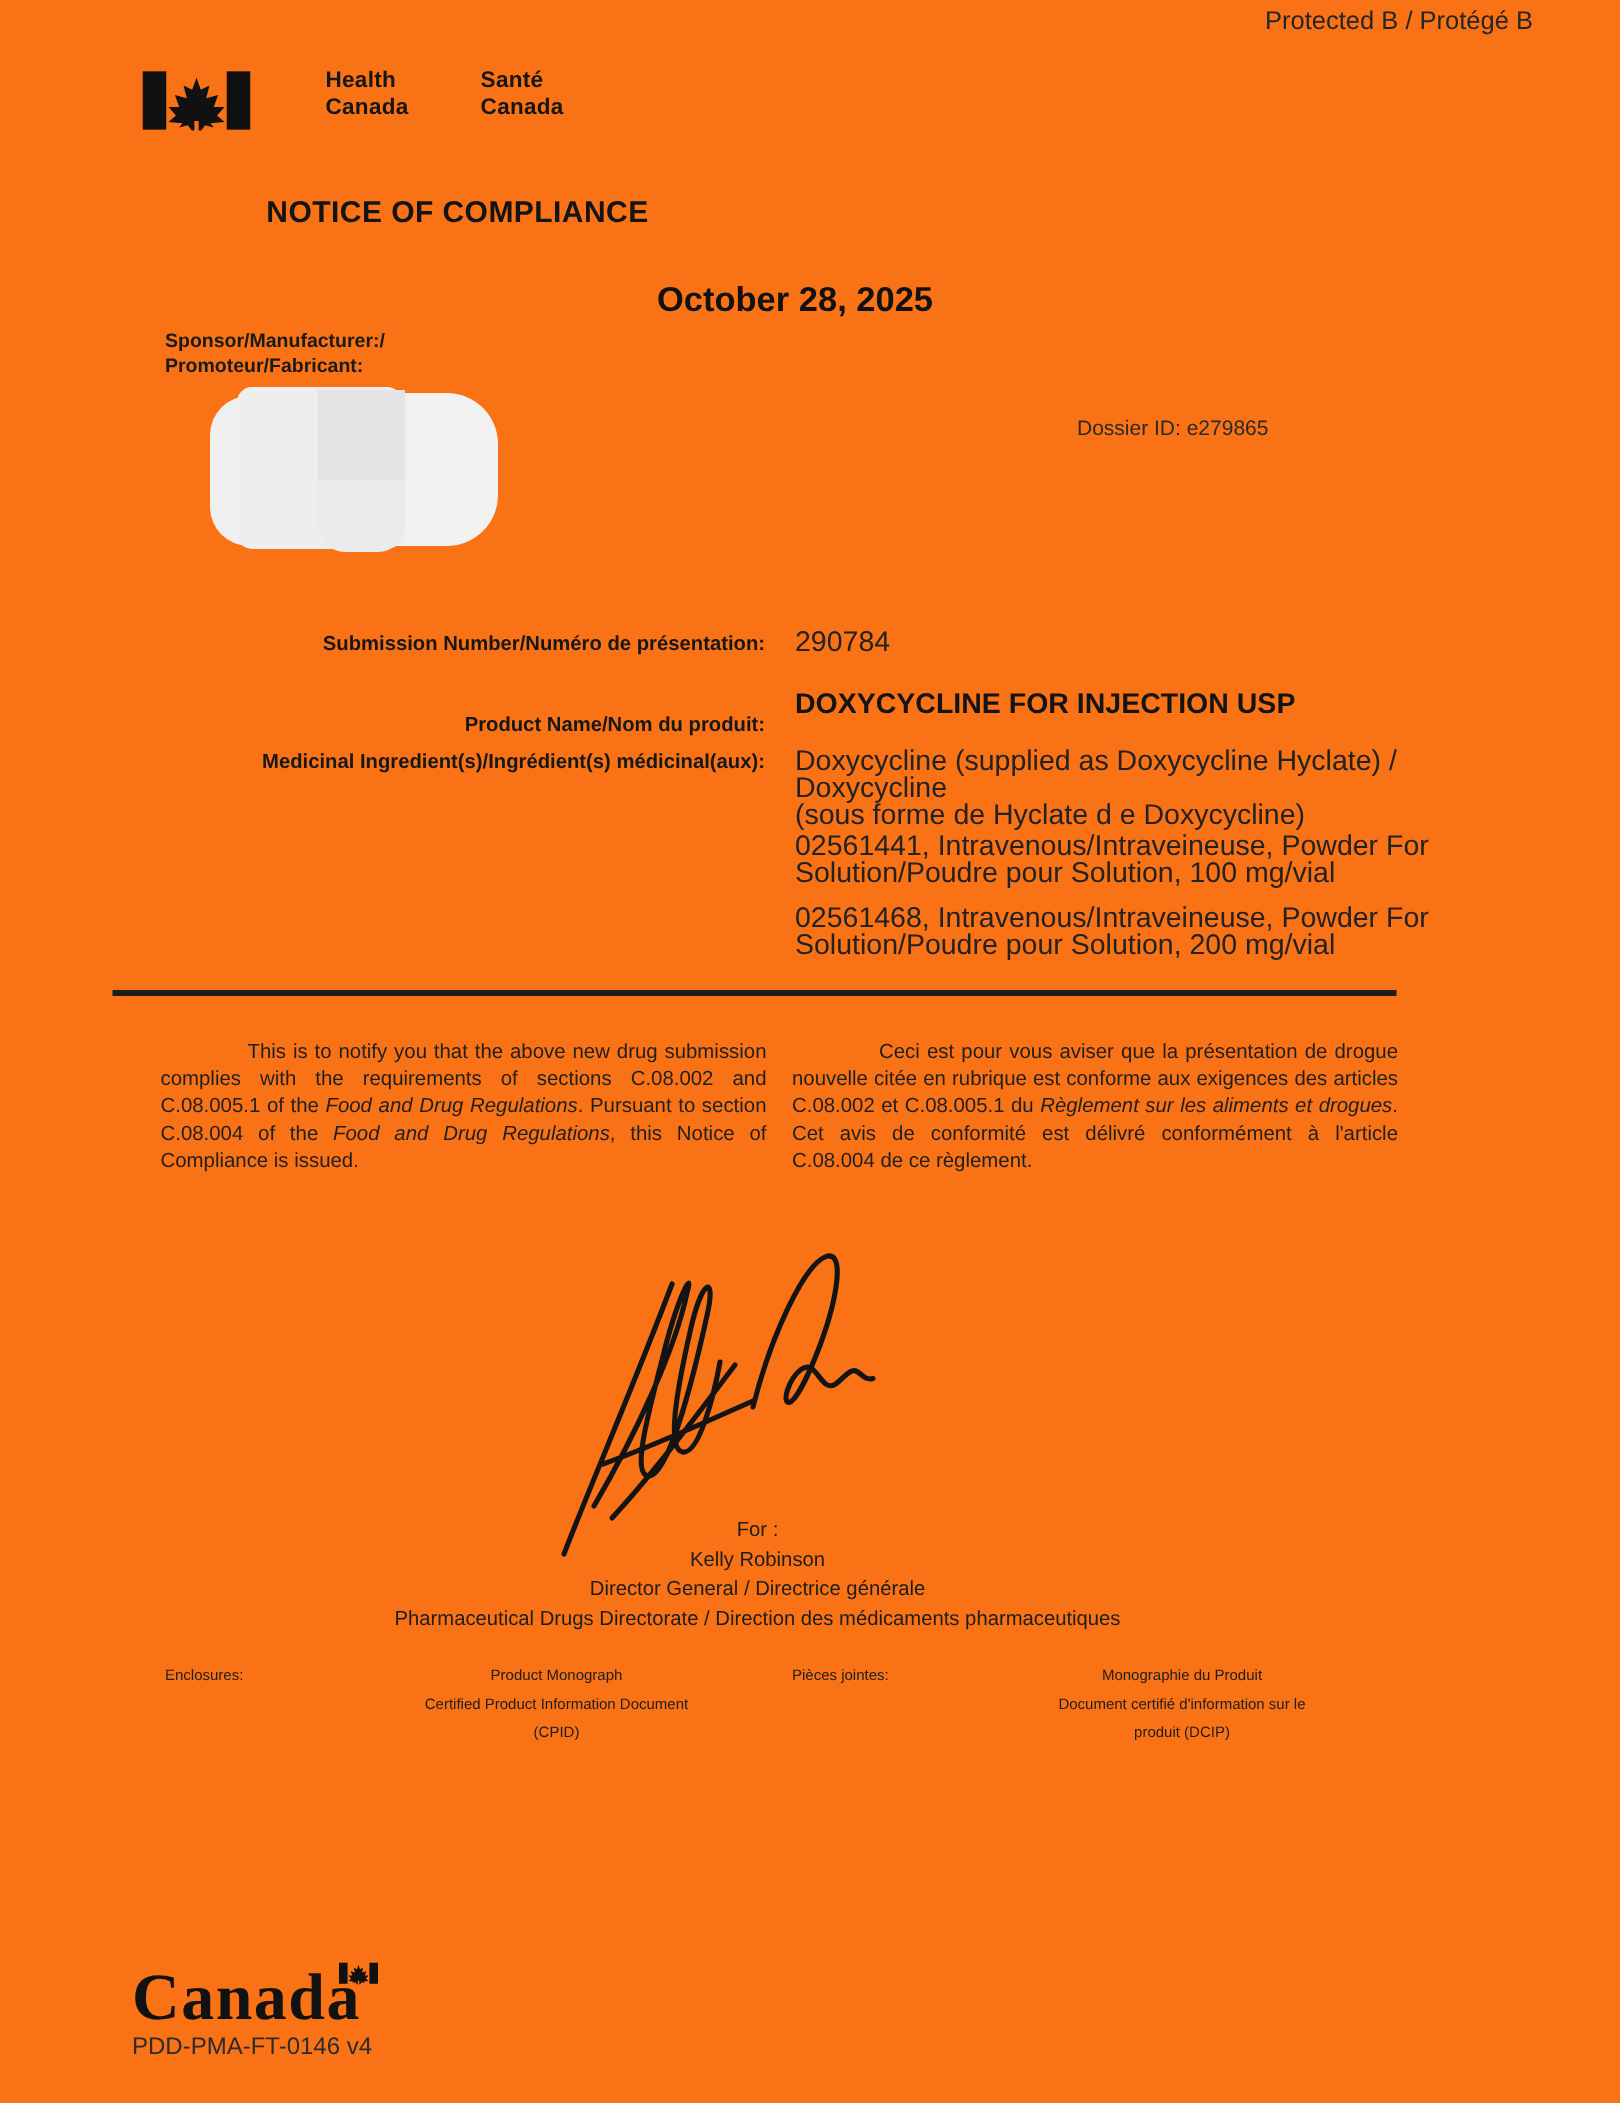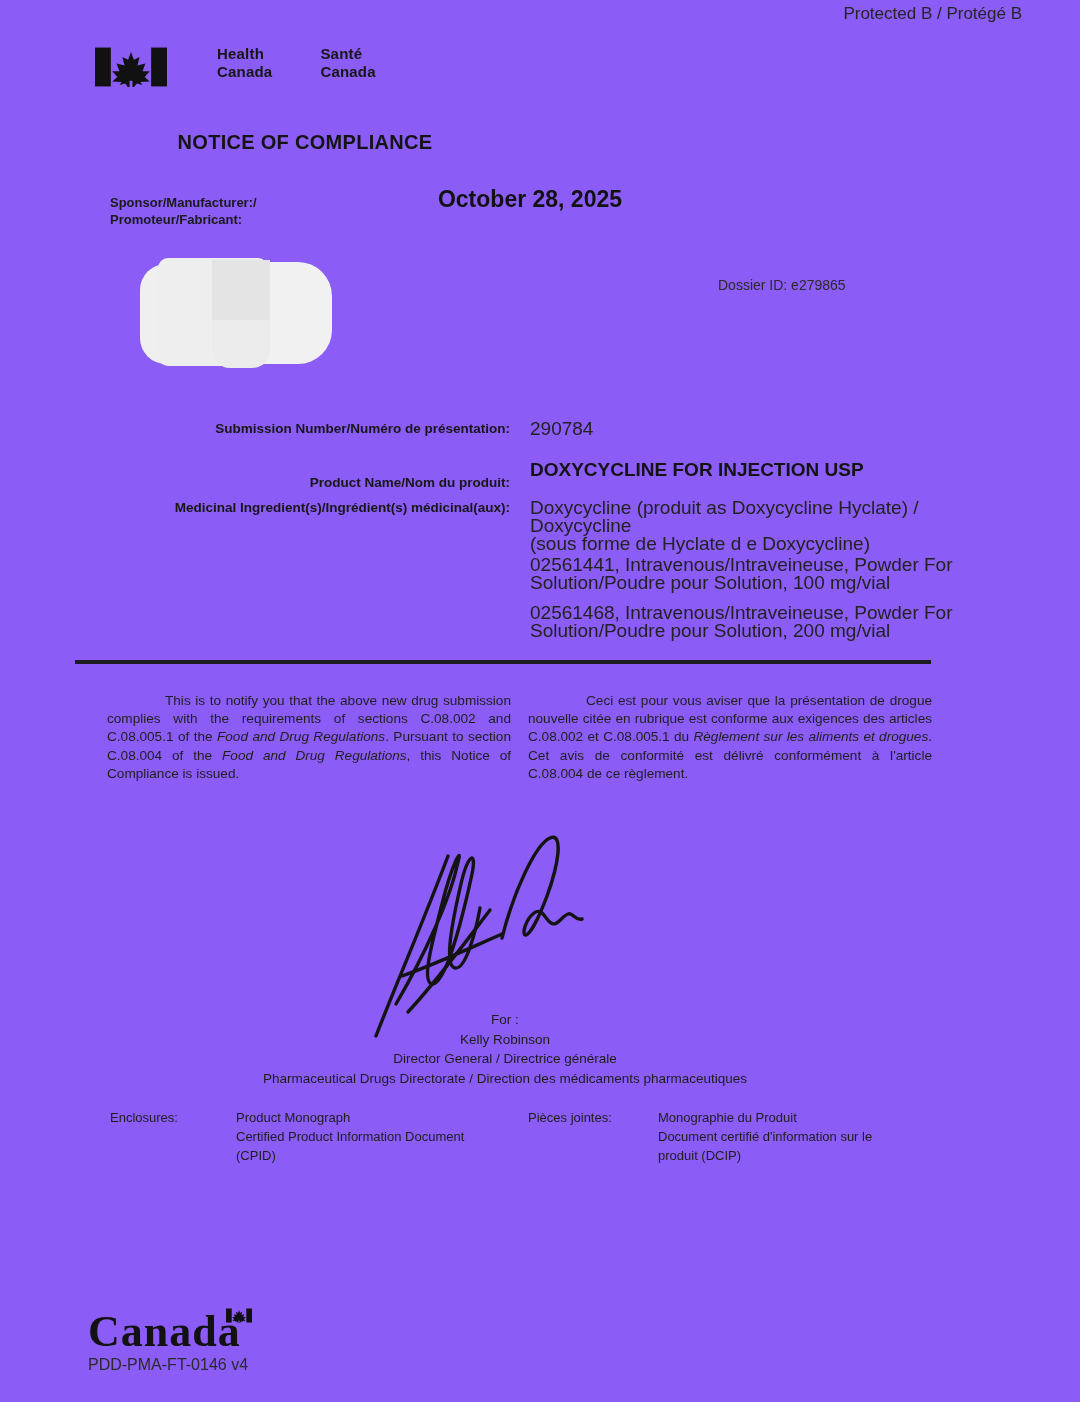--- a/index.html
+++ b/index.html
@@ -2,21 +2,21 @@
 <html><head>
 <meta charset="utf-8">
 <style>
   * { margin: 0; padding: 0; box-sizing: border-box; }
   html, body { background: #9a9a9a; }
   .page {
     position: relative;
     width: 1080px;
     height: 1402px;
     margin: 0 auto;
-    background: #8b5cf6;
+    background: #f97316;
     font-family: "Liberation Sans", sans-serif;
     color: #1c1c1c;
     overflow: hidden;
   }
   .abs { position: absolute; }
 
   .classification {
     top: 4px; right: 58px;
     font-size: 17px; color: #252525;
   }
@@ -78,21 +78,21 @@
   .body-par.en { left: 107px; }
   .body-par.fr { left: 528px; }
 
   .signature-wrap { top: 822px; left: 352px; width: 240px; height: 218px; }
 
   .for-block {
     top: 1010px; left: 105px; width: 800px;
     text-align: center; font-size: 13.5px; line-height: 19.5px; color: #1d1d1d;
   }
 
-  .enc { font-size: 13px; line-height: 19px; color: #1e1e1e; }
+  .enc { font-size: 10px; line-height: 19px; color: #1e1e1e; text-align: center; }
   .enc-label-en { top: 1108px; left: 110px; }
   .enc-items-en { top: 1108px; left: 236px; width: 270px; white-space: pre-line; }
   .enc-label-fr { top: 1108px; left: 528px; }
   .enc-items-fr { top: 1108px; left: 658px; width: 260px; white-space: pre-line; }
 
   .wordmark { top: 1306px; left: 88px; }
   .wordmark-text {
     font-family: "Liberation Serif", serif;
     font-weight: bold; font-size: 44px; color: #121212; letter-spacing: 1px;
   }
@@ -115,42 +115,42 @@
       </svg>
     </span>
     <div class="logo-text en">Health
 Canada</div>
     <div class="logo-text fr">Santé
 Canada</div>
   </div>
 
   <div class="abs title en">NOTICE OF COMPLIANCE</div>
 
-  <div class="abs sponsor-label" style="white-space: pre-line;">Sponsor/Manufacturer:/
+  <div class="abs sponsor-label" style="white-space: pre-line; margin-top: 24px;">Sponsor/Manufacturer:/
 Promoteur/Fabricant:</div>
   <div class="abs noc-date">October 28, 2025</div>
 
   <div class="abs redacted">
     <div class="blob b1"></div>
       <div class="blob b5"></div>
       <div class="blob b2"></div>
     <div class="blob b3"></div>
       <div class="blob b4"></div>
   </div>
 
   <div class="abs dossier">Dossier ID: e279865</div>
 
   <div class="abs field-label" style="top:420px;">Submission Number/Numéro de présentation:</div>
   <div class="abs field-value" style="top:420px;">290784</div>
 
   <div class="abs field-label" style="top:474px;">Product Name/Nom du produit:</div>
   <div class="abs field-value bold" style="top:461px;">DOXYCYCLINE FOR INJECTION USP</div>
 
   <div class="abs field-label" style="top:499px;">Medicinal Ingredient(s)/Ingrédient(s) médicinal(aux):</div>
-  <div class="abs field-value" style="top:499px;">Doxycycline (produit as Doxycycline Hyclate) / Doxycycline
+  <div class="abs field-value" style="top:499px;">Doxycycline (supplied as Doxycycline Hyclate) / Doxycycline
 (sous forme de Hyclate d e Doxycycline)</div>
 
   <div class="abs field-value" style="top:556px;">02561441, Intravenous/Intraveineuse, Powder For
 Solution/Poudre pour Solution, 100 mg/vial</div>
   <div class="abs field-value" style="top:604px;">02561468, Intravenous/Intraveineuse, Powder For
 Solution/Poudre pour Solution, 200 mg/vial</div>
 
   <div class="abs rule"></div>
 
   <div class="abs body-par en"><span>This is to notify you that the above new drug submission complies with the requirements of sections C.08.002 and C.08.005.1 of the </span><span style="font-style: italic;">Food and Drug Regulations</span><span>. Pursuant to section C.08.004 of the </span><span style="font-style: italic;">Food and Drug Regulations</span><span>, this Notice of Compliance is issued.</span></div>

